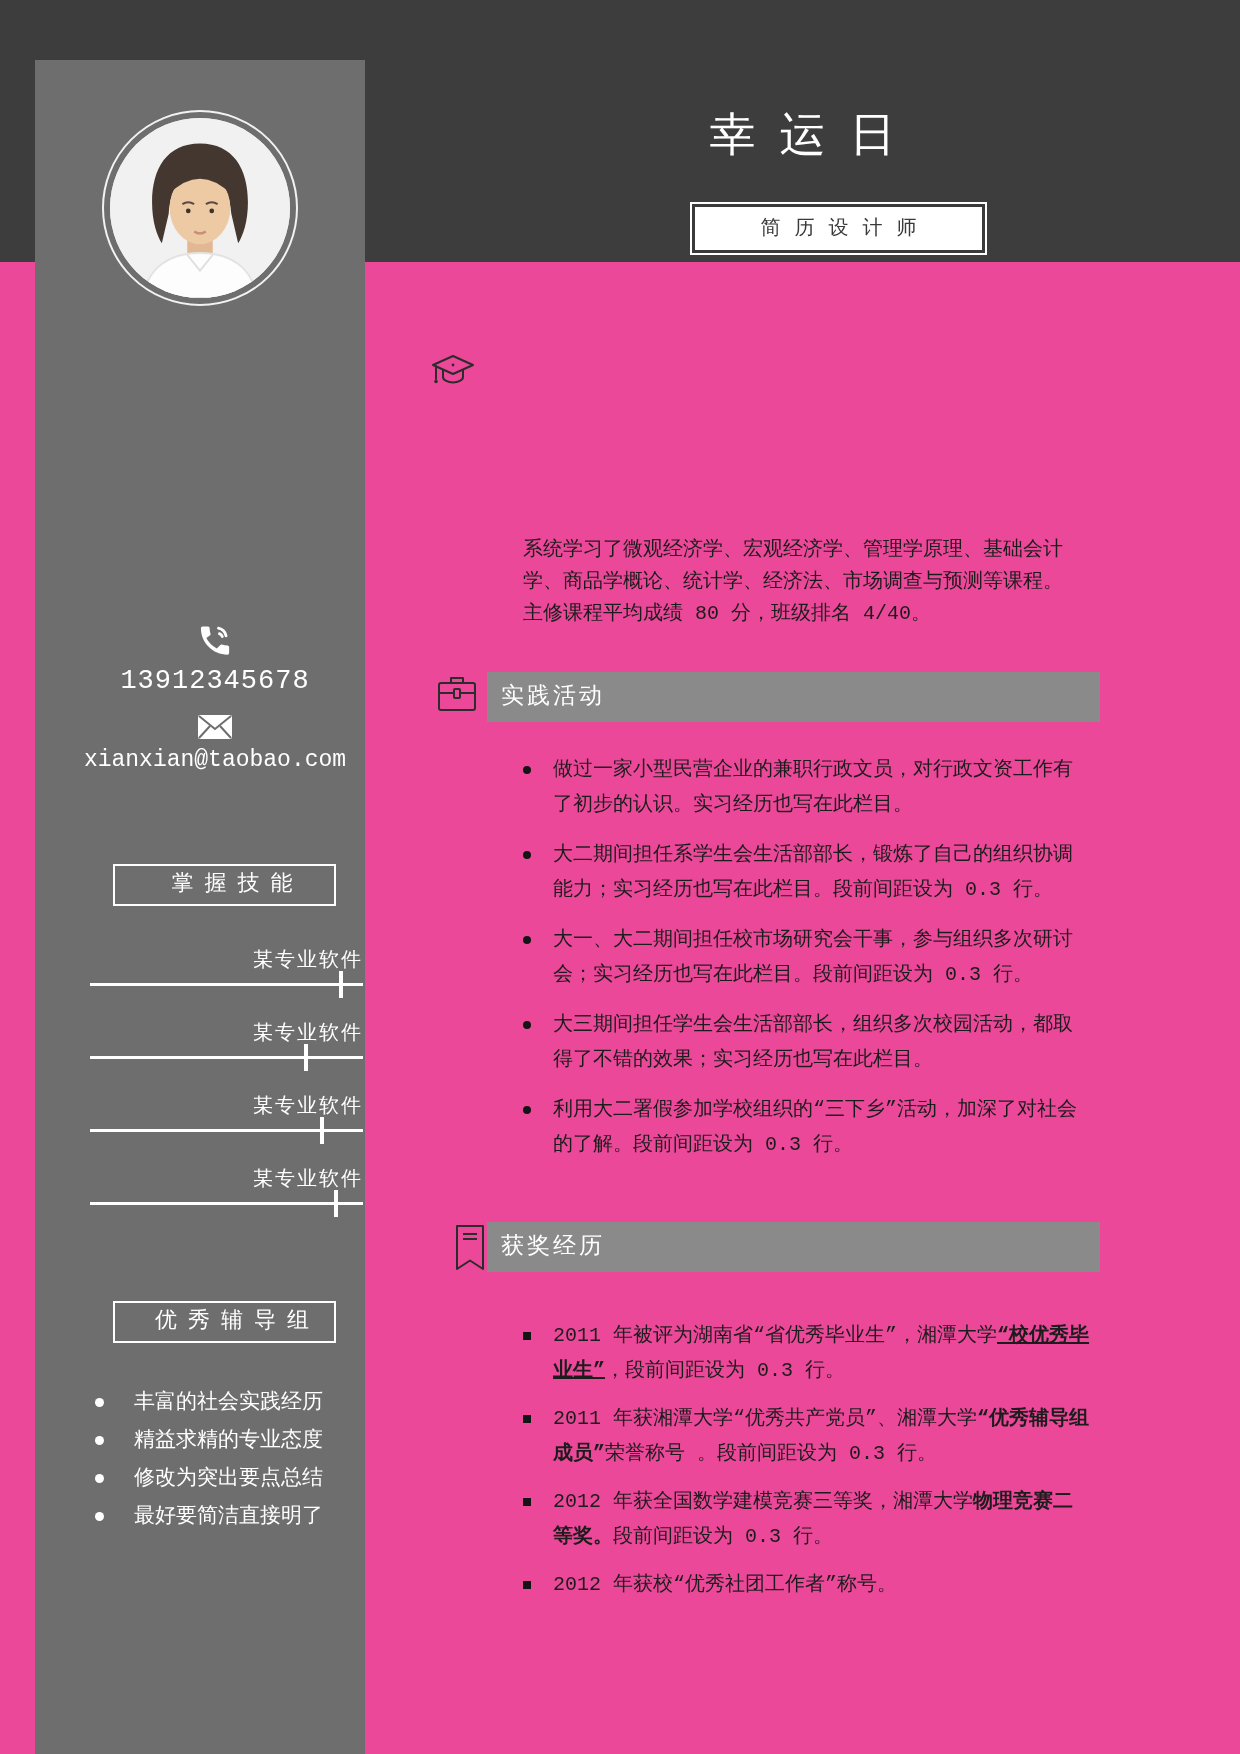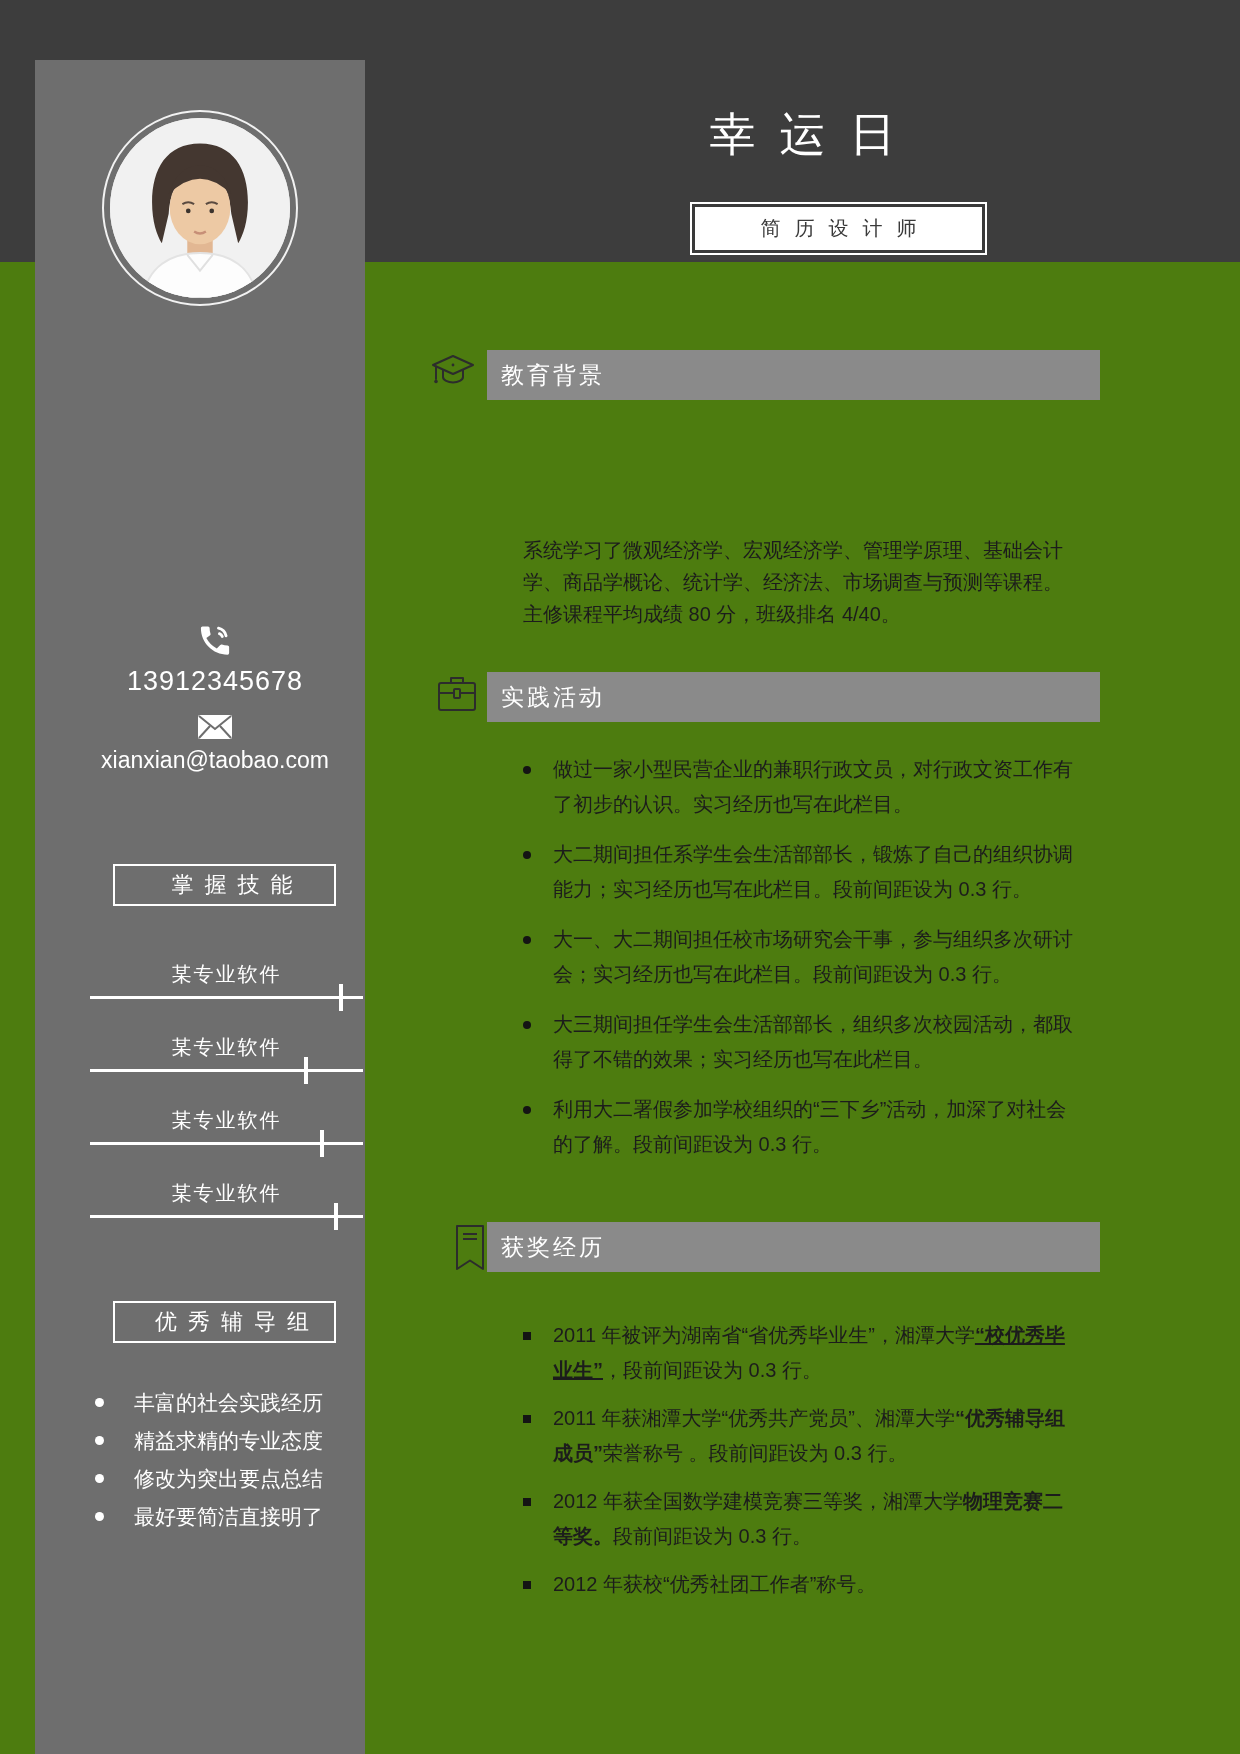--- a/index.html
+++ b/index.html
@@ -1,18 +1,18 @@
 <!DOCTYPE html>
 <html><head>
 <meta charset="utf-8">
 <style>
   html,body { margin:0; padding:0; background:#ffffff; }
   .page {
-    position:relative; width:1240px; height:1754px; background:#4d7c0f;
-    font-family:Liberation Sans, sans-serif; overflow:hidden;
+    position:relative; width:1240px; height:1754px; background:#ec4899;
+    font-family:Liberation Mono, monospace; overflow:hidden;
   }
   
   .topband { position:absolute; left:0; top:0; width:1240px; height:262px; background:#3d3d3d; }
   .name {
     position:absolute; left:365px; top:104px; width:875px; text-align:center;
     color:#ffffff; font-size:46px; letter-spacing:24px; padding-left:24px; box-sizing:border-box;
   }
   .title-box {
     position:absolute; left:660px; top:204px; width:293px; height:49px;
     background:#ffffff; border:3px solid #3a3a3a; outline:2px solid #ffffff;
@@ -37,21 +37,21 @@
   .contact .icon-wrap.mail { height:26px; margin-top:18px; }
   .boxed-heading {
     position:absolute; left:78px; width:223px; height:42px; border:2px solid #ffffff;
     color:#ffffff; font-size:22px; letter-spacing:11px; text-align:center; line-height:38px;
     padding-left:26px; box-sizing:border-box;
   }
   .bh-skills { top:804px; }
   .bh-summary { top:1241px; }
   .skills { position:absolute; left:55px; top:887px; width:273px; }
   .skill { margin-bottom:34px; }
-  .skill-label { color:#ffffff; font-size:20px; text-align:center; line-height:28px; letter-spacing:2px;margin-top:13px; }
+  .skill-label { color:#ffffff; font-size:20px; text-align:right; line-height:28px; letter-spacing:2px; }
   .skill-line { position:relative; height:3px; background:#ffffff; margin-top:8px; }
   .skill-marker { position:absolute; top:-12px; width:4px; height:27px; background:#ffffff; transform:translateX(-50%); }
   .summary-list { position:absolute; left:58px; top:1324px; color:#ffffff; font-size:21px; line-height:38px; }
   .summary-item { position:relative; padding-left:41px; }
   .summary-item::before { content:""; position:absolute; left:2px; top:14px; width:9px; height:9px; border-radius:50%; background:#ffffff; }
   
   .section-bar {
     position:absolute; left:487px; width:613px; height:50px; background:#8a8a8a;
     color:#ffffff; font-size:23px; letter-spacing:3px; line-height:50px; padding-left:14px; box-sizing:border-box;
   }
@@ -173,21 +173,20 @@
 
   <div class="section-icon icon-cap">
     <svg width="46" height="42" viewBox="0 0 46 42" fill="none" stroke="#2c2c2c" stroke-width="2" stroke-linejoin="round">
       <path d="M23 4 L43 13 L23 22 L3 13 Z"></path>
       <path d="M13 17 v8 c0 3.2 5 5.4 10 5.4 s10 -2.2 10 -5.4 v-8"></path>
       <path d="M6 14.5 V27" stroke-linecap="round"></path>
       <circle cx="6" cy="29.5" r="1.8" fill="#2c2c2c" stroke="none"></circle>
       <circle cx="23" cy="13" r="1.4" fill="#2c2c2c" stroke="none"></circle>
     </svg>
   </div>
-  <div class="section-bar bar-edu">教育背景</div>
 
   <div class="edu-desc">系统学习了微观经济学、宏观经济学、管理学原理、基础会计
 学、商品学概论、统计学、经济法、市场调查与预测等课程。
 主修课程平均成绩 80 分，班级排名 4/40。</div>
 
   <div class="section-icon icon-case">
     <svg width="42" height="40" viewBox="0 0 42 40" fill="none" stroke="#2c2c2c" stroke-width="2" stroke-linejoin="round">
       <path d="M15 9 V4 h12 v5"></path>
       <rect x="3" y="9" width="36" height="27" rx="2"></rect>
       <path d="M3 19 h15 M24 19 h15"></path>

